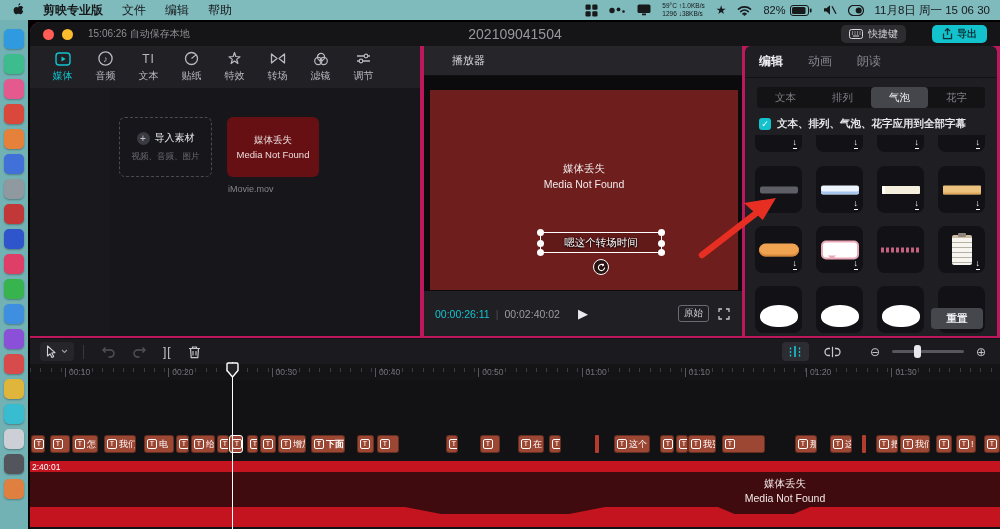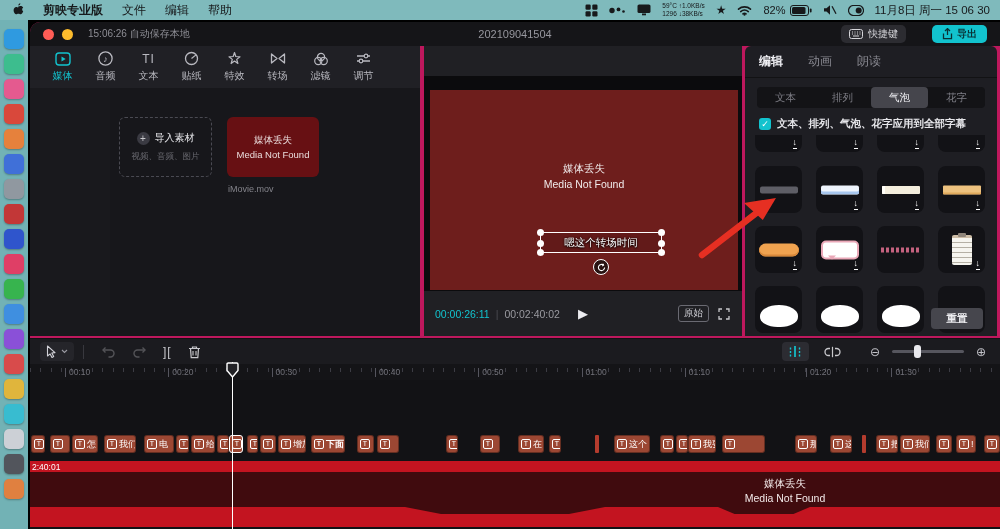--- a/index.html
+++ b/index.html
@@ -19,21 +19,21 @@
 
 #dock{position:absolute;left:0;top:20px;width:28px;height:509px;background:#72b2b5;display:flex;flex-direction:column;align-items:center;padding-top:9px;gap:5px;box-sizing:border-box;z-index:5;}
 .dock-icon{width:20px;height:20px;border-radius:5px;flex:none;box-shadow:0 1px 2px rgba(0,0,0,.3);}
 
 #window{position:absolute;left:30px;top:22px;width:970px;height:507px;background:#be185d;border-radius:10px 0 0 0;overflow:hidden;}
 #titlebar{position:absolute;left:0;top:0;width:100%;height:24px;background:#151518;display:flex;align-items:center;}
 .tl-dot{width:11px;height:11px;border-radius:50%;flex:none;}
 #dot-close{background:#ff5d56;margin-left:13px;}
 #dot-min{background:#fdbc2d;margin-left:8px;}
 #autosave{margin-left:15px;font-size:10px;color:#8e8e95;}
-#project-id{position:absolute;left:50%;transform:translateX(-50%);font-size:11px;color:#97979e;}
+#project-id{position:absolute;left:50%;transform:translateX(-50%);font-size:14px;color:#97979e;}
 #shortcut-btn{position:absolute;right:94px;top:3px;height:18px;display:flex;align-items:center;gap:5px;background:#2c2c31;border-radius:5px;padding:0 8px;font-size:10px;color:#d6d6da;}
 #export-btn{position:absolute;right:13px;top:3px;height:18px;display:flex;align-items:center;gap:4px;background:#12c3ce;border-radius:5px;padding:0 10px;font-size:10px;font-weight:bold;color:#0a3235;}
 
 #left-panel{position:absolute;left:0;top:24px;width:390px;height:290px;background:#19191d;}
 #left-tabs{position:absolute;left:0;top:0;width:100%;height:42px;background:#202025;display:flex;padding-left:11px;box-sizing:border-box;}
 .ltab{width:43px;display:flex;flex-direction:column;align-items:center;justify-content:center;gap:3px;color:#b9b9c0;}
 .ltab.sel{color:#12c3ce;}
 .ltab-icon{height:15px;display:flex;align-items:center;justify-content:center;font-size:12px;}
 .ltab-label{font-size:10px;}
 #left-sidebar{position:absolute;left:0;top:42px;width:80px;bottom:0;background:#1d1d22;}
@@ -335,20 +335,23 @@
         </div>
         <div id="media-tile">
           <span>媒体丢失</span>
           <span>Media Not Found</span>
         </div>
         <div id="media-caption">iMovie.mov</div>
       </div>
     </div>
 
     <div id="player-panel">
+      <div id="player-header">
+          <span>播放器</span>
+        </div>
       <div id="player-canvas">
         <div id="video-frame">
           <div id="frame-text">
             <div>媒体丢失</div>
             <div>Media Not Found</div>
           </div>
           <div id="subtitle-box">
             <span>嗯这个转场时间</span>
             <span class="handle h-tl"></span>
             <span class="handle h-tr"></span>

